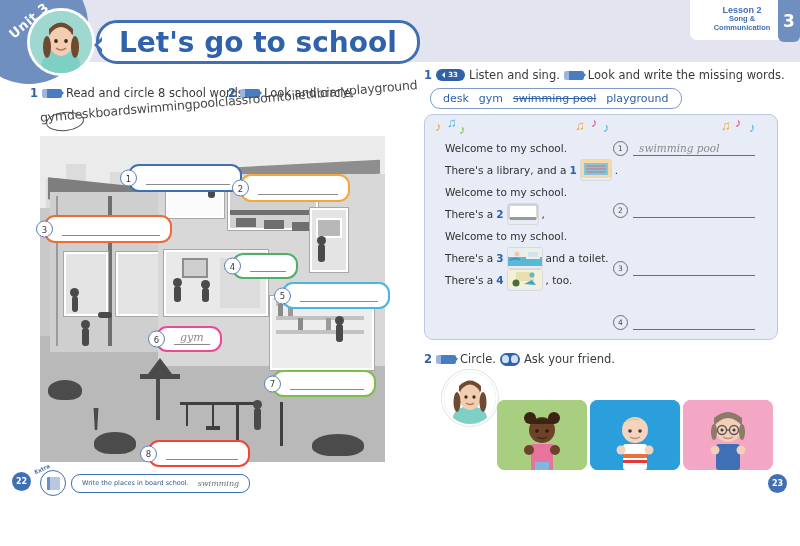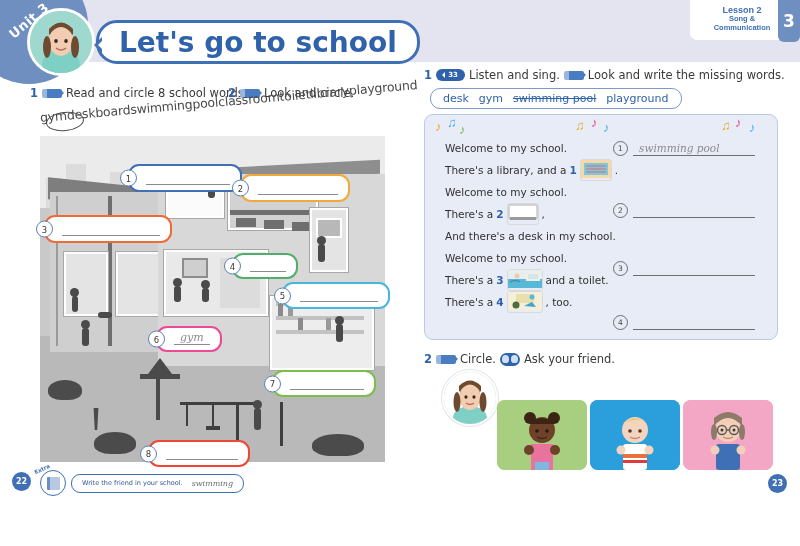--- a/index.html
+++ b/index.html
@@ -430,21 +430,21 @@
     <span class="ln"></span>
     <span class="bans"></span>
   </div>
 
   <div class="extra-wrap">
     <div class="extra-badge">
       <span class="extra-ribbon">Extra</span>
       <span class="bk"></span>
     </div>
     <div class="extra-pill">
-      <span class="lbl">Write the friend in your school.</span>
+      <span class="lbl">Write the places in board school.</span>
       <span class="ans">swimming</span>
     </div>
   </div>
 
   <div class="pagenum" style="left:12px;top:472px;">22</div>
 
   <div class="instr" style="left:424px;top:68px;">
     <span class="num">1</span>
     <span class="audio-icon">
         <span>33</span>
@@ -500,23 +500,20 @@
         <b>2</b>
         <span class="thumb">
           <svg width="30" height="18" viewBox="0 0 30 18">
               <rect x="1" y="1" width="28" height="14" rx="1" fill="#ffffff" stroke="#b0b0b0"></rect>
               <rect x="2" y="13" width="26" height="3" fill="#9a9a9a"></rect>
             </svg>
         </span>
         <span>,</span>
       </div>
       <div class="lyr">
-          <span>And there's a desk in my school.</span>
-        </div>
-      <div class="lyr">
           <span>Welcome to my school.</span>
         </div>
       <div class="lyr">
         <span>There's a </span>
         <b>3</b>
         <span class="thumb">
           <svg width="34" height="18" viewBox="0 0 34 18">
               <rect width="34" height="18" fill="#e8eef0"></rect>
               <rect y="9" width="34" height="9" fill="#58b8d8"></rect>
               <rect x="18" y="2" width="14" height="9" fill="#f2efe2"></rect>

